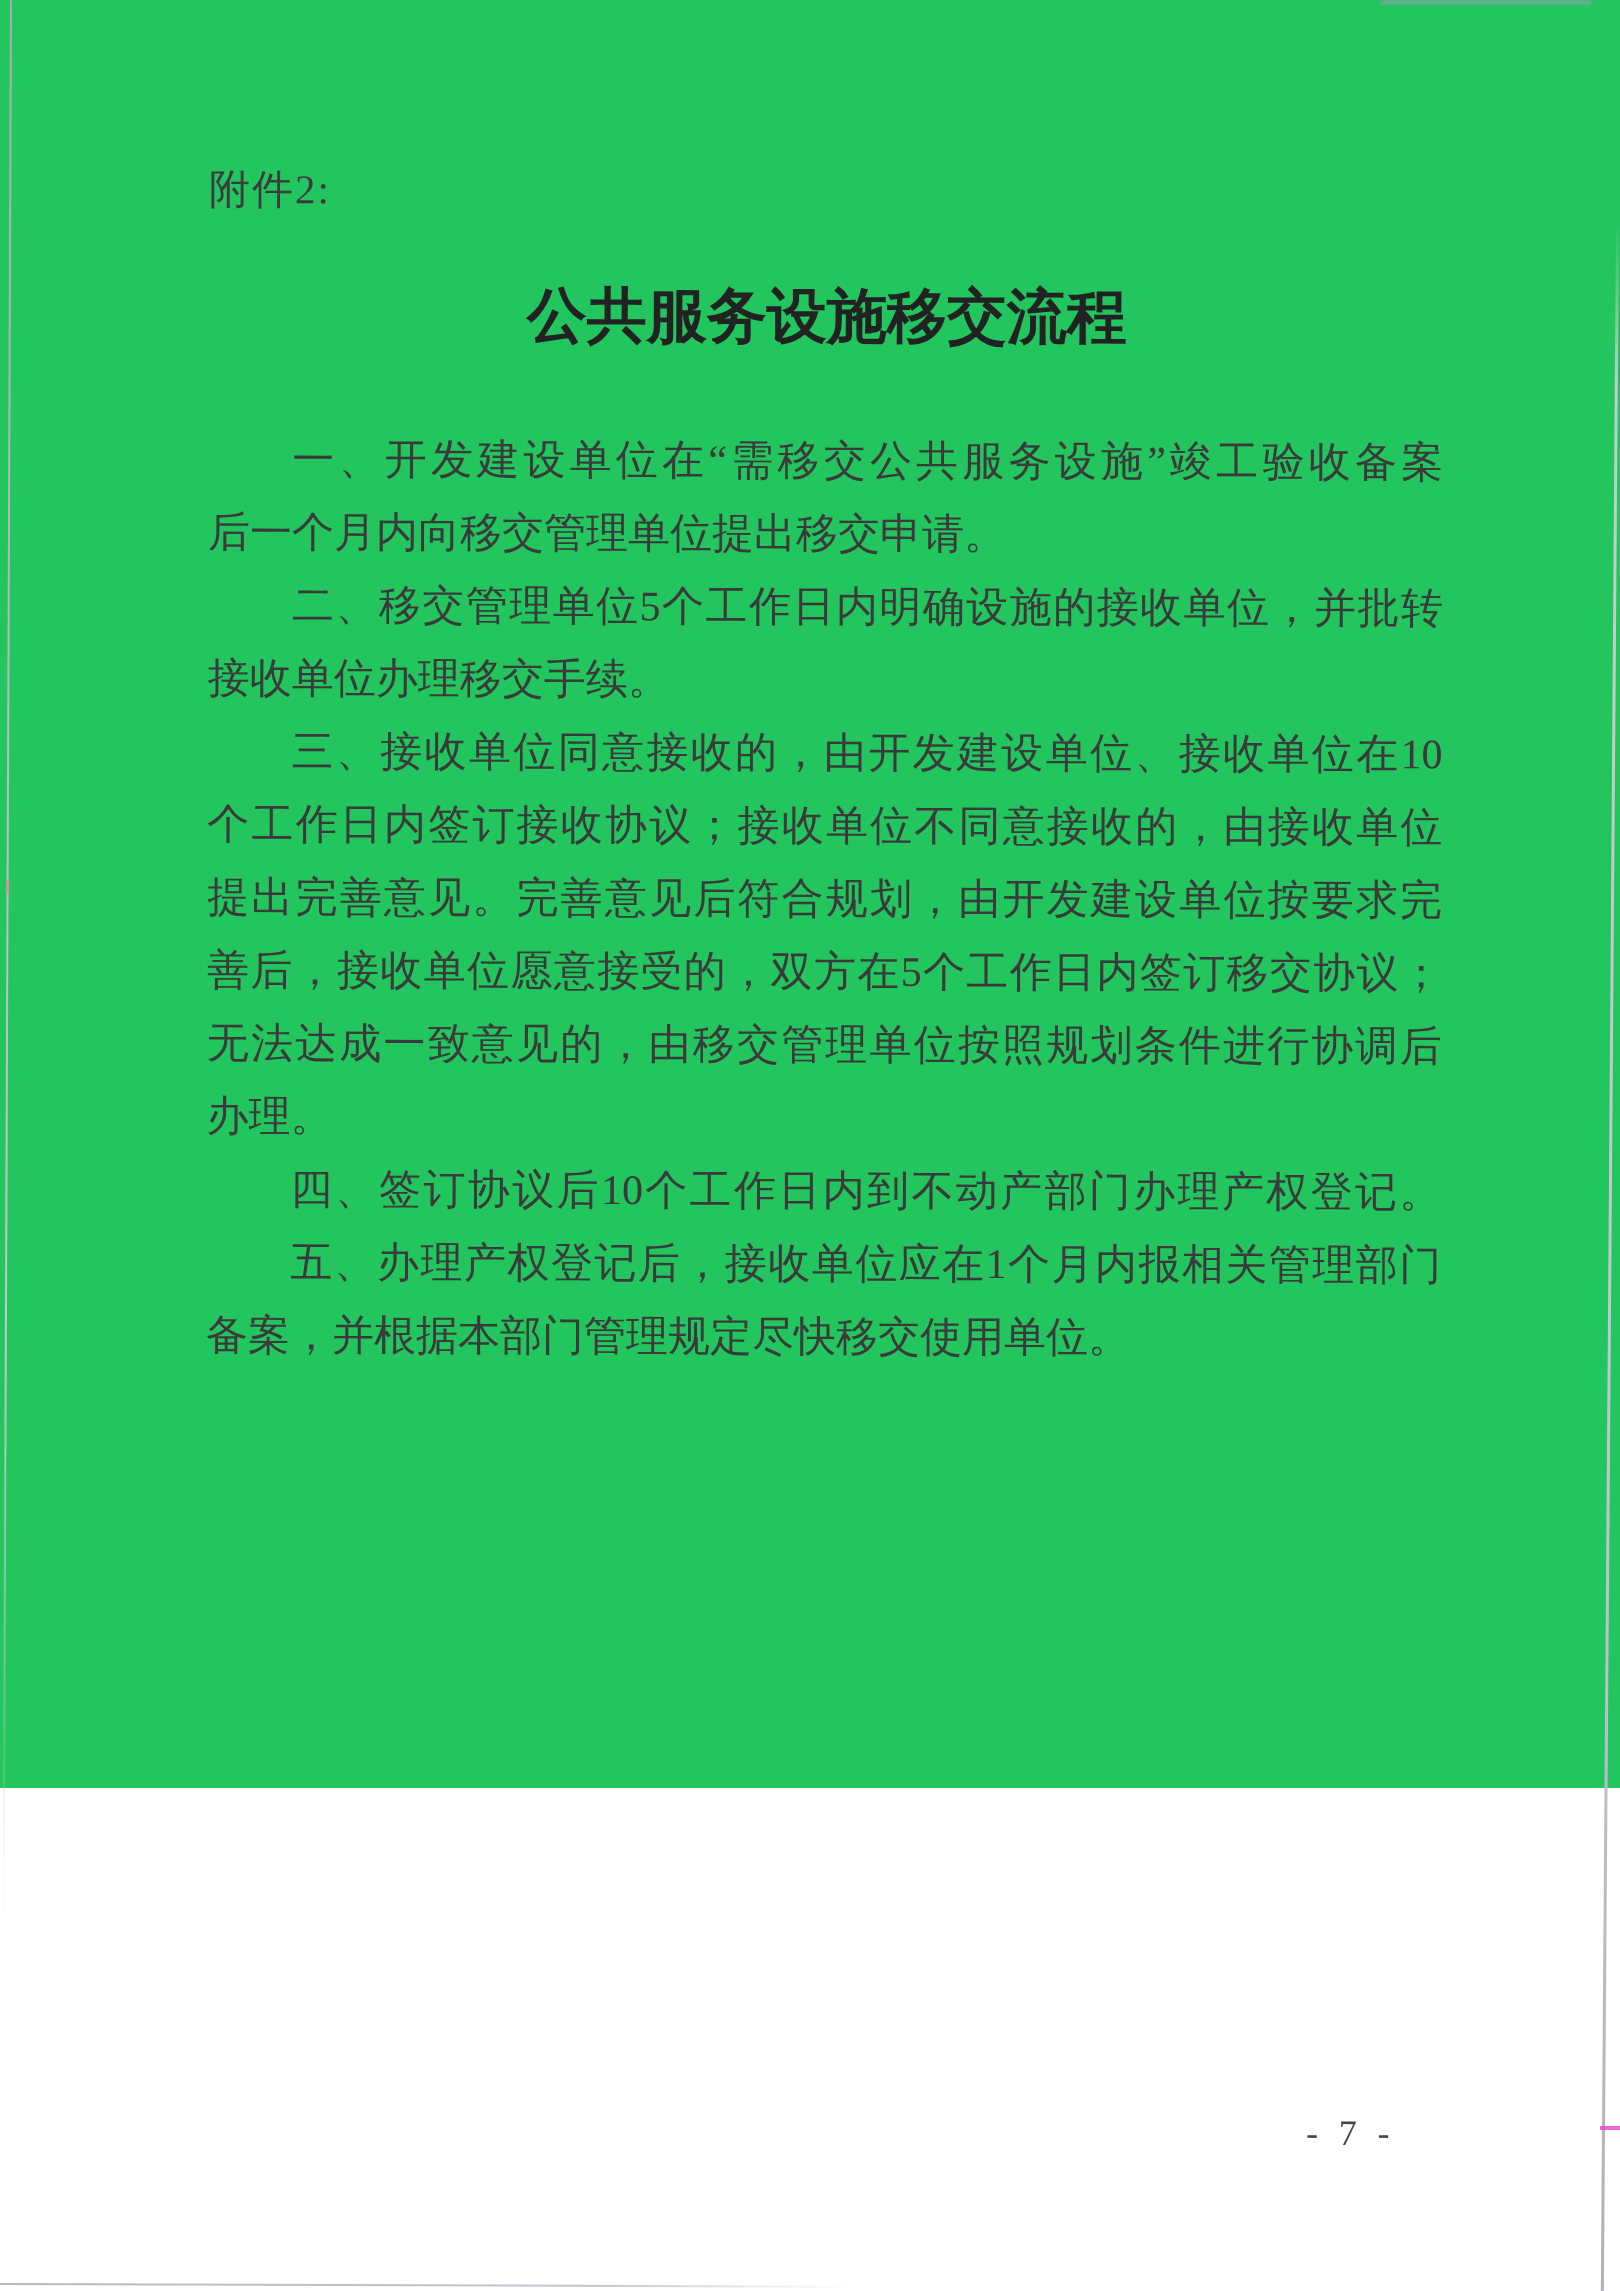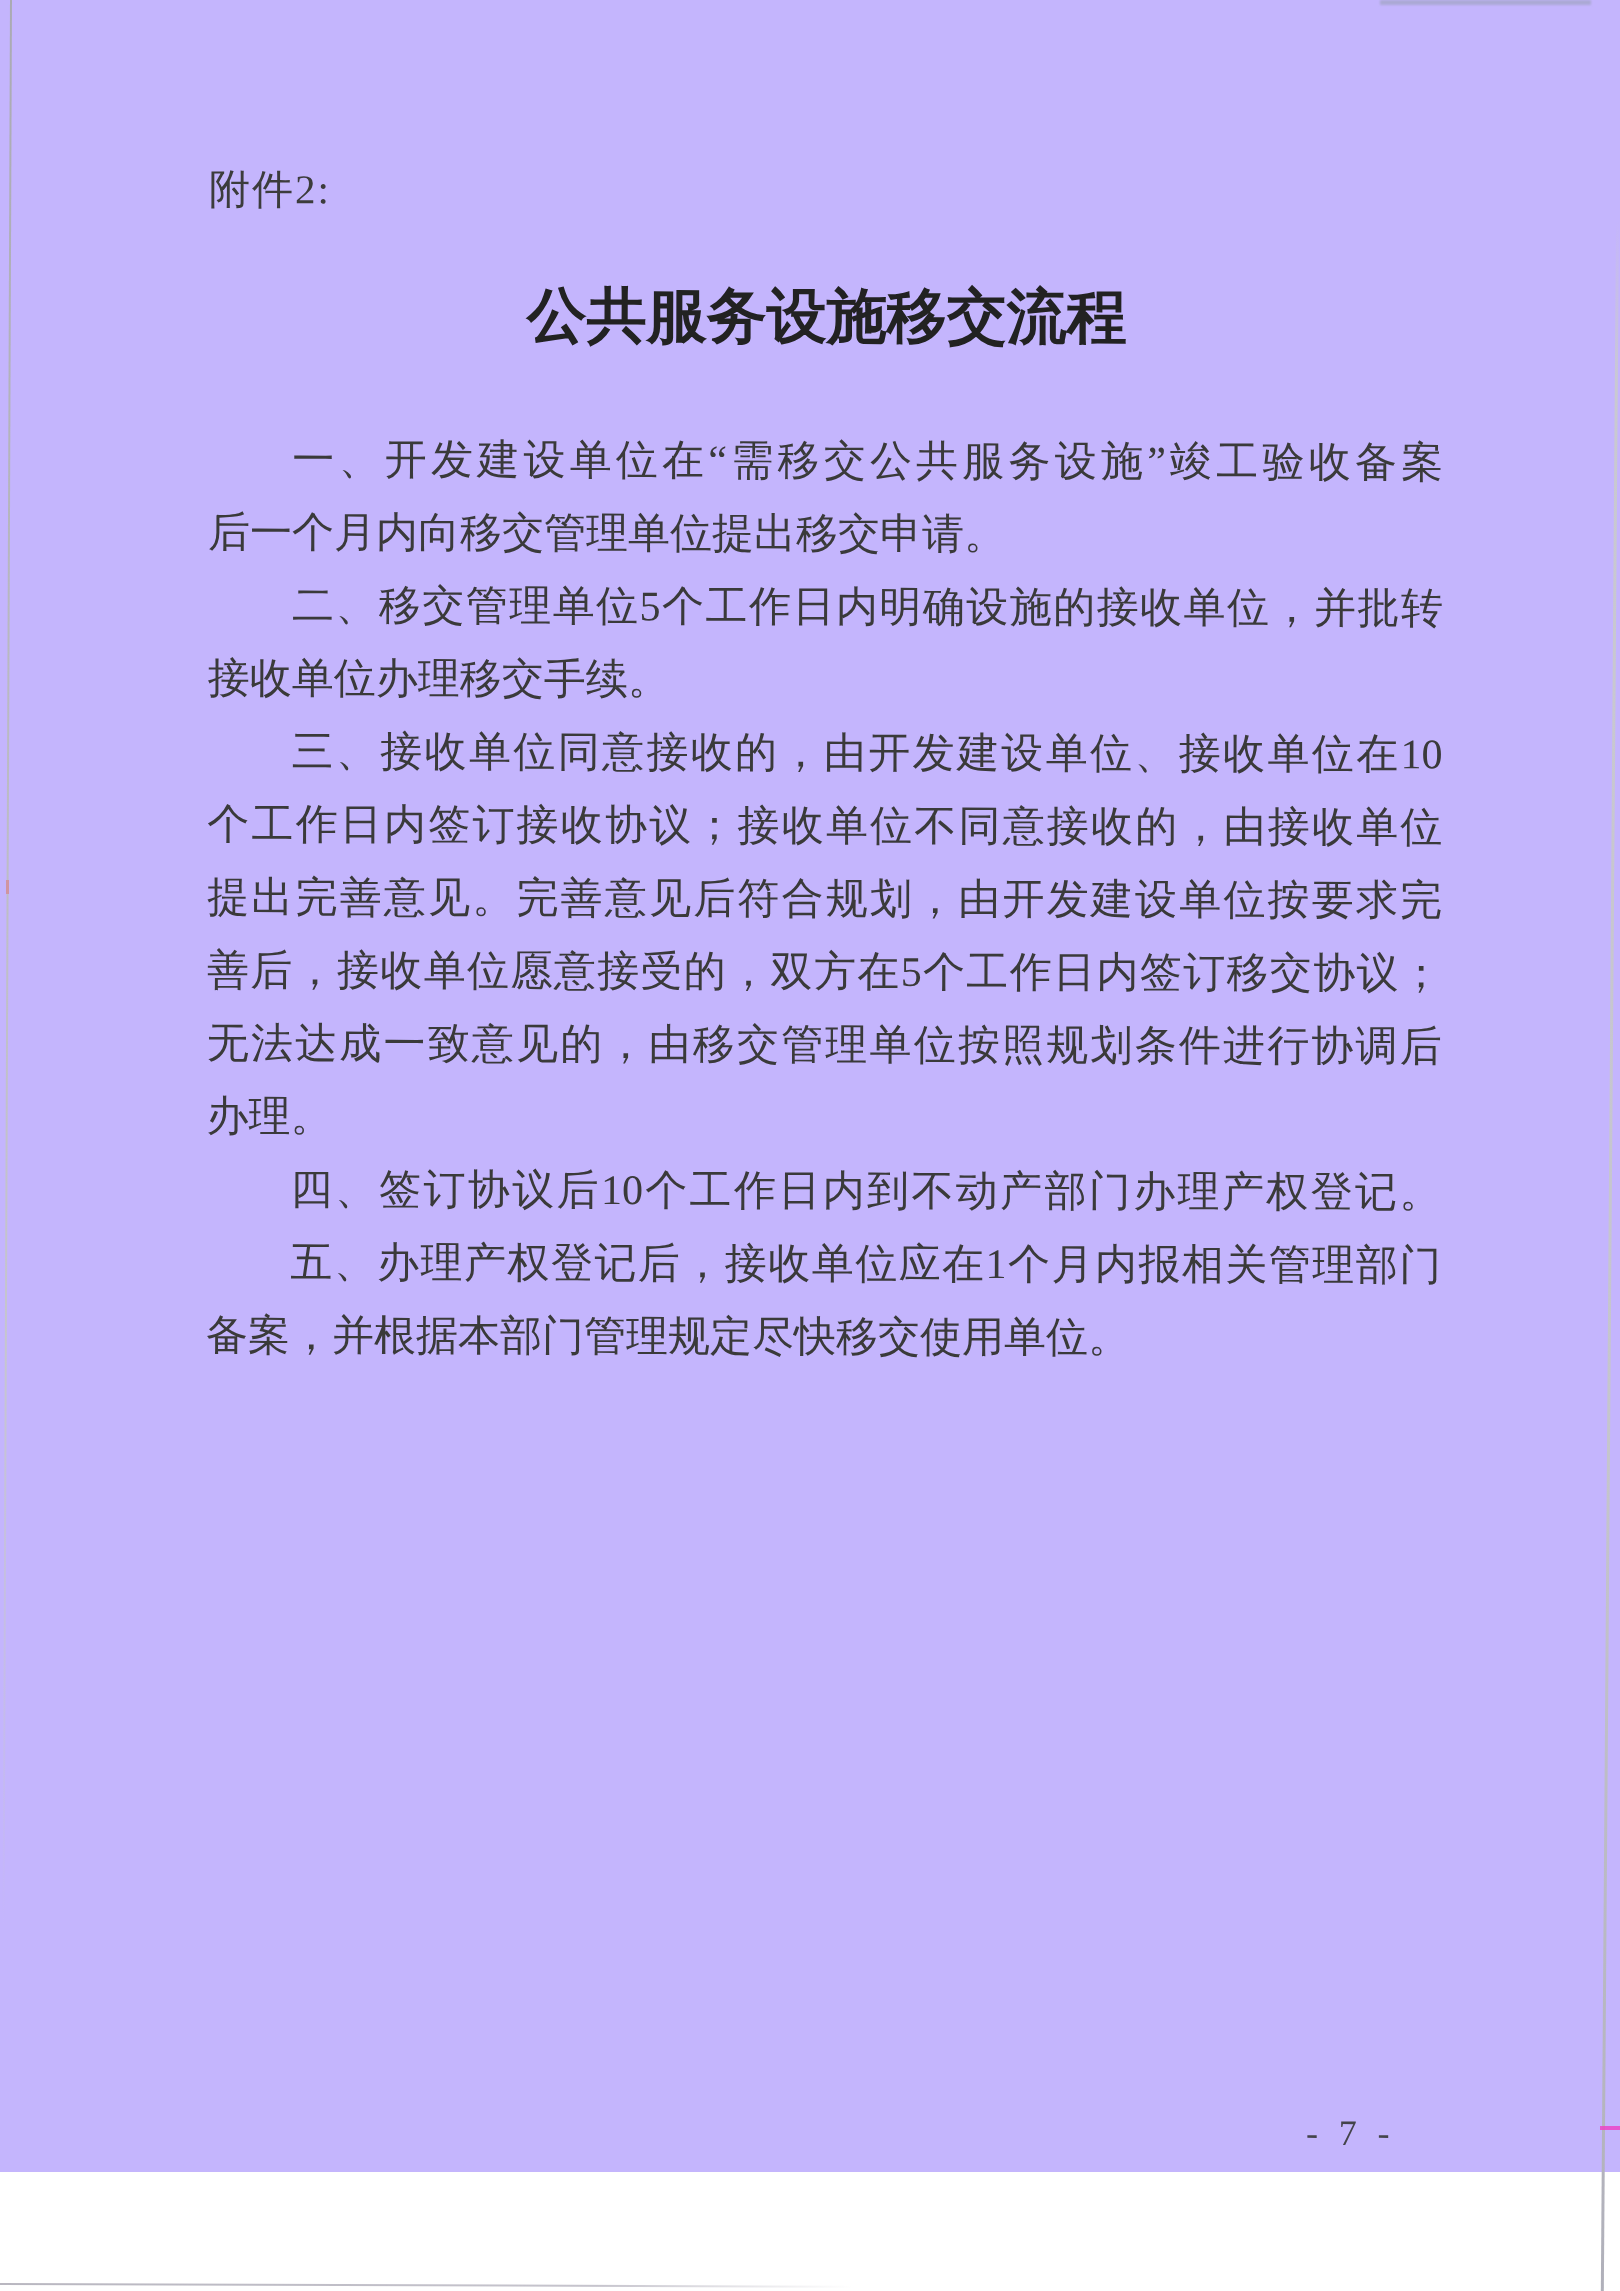--- a/index.html
+++ b/index.html
@@ -11,22 +11,22 @@
     width: 1620px;
     height: 2292px;
     position: relative;
     overflow: hidden;
     font-family: "Liberation Serif", "DejaVu Serif", serif;
   }
   .page {
     position: absolute;
     left: 0; top: 0;
     width: 1620px;
-    height: 2172px;
-    background: #c4b5fd;
+    height: 1788px;
+    background: #22c55e;
   }
   .content {
     position: absolute;
     left: 0; top: 0;
     width: 1620px;
     height: 2292px;
     transform: rotate(0.15deg);
     transform-origin: 196px 196px;
     color: #3a3a3a;
   }

